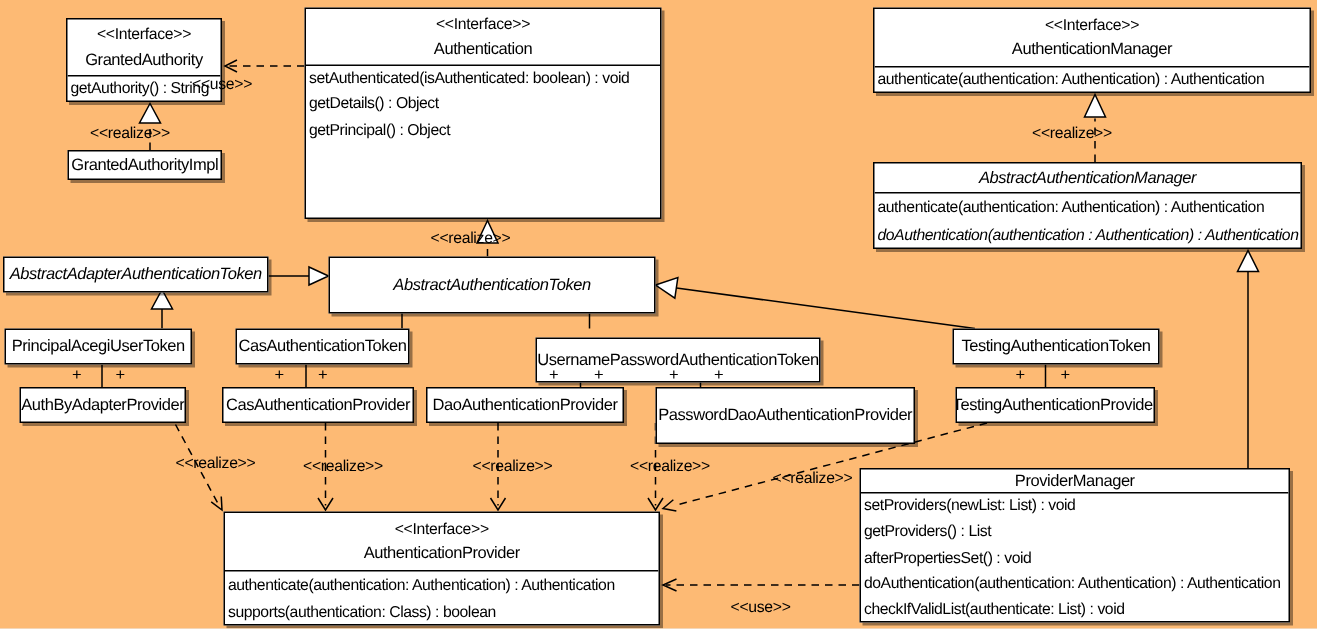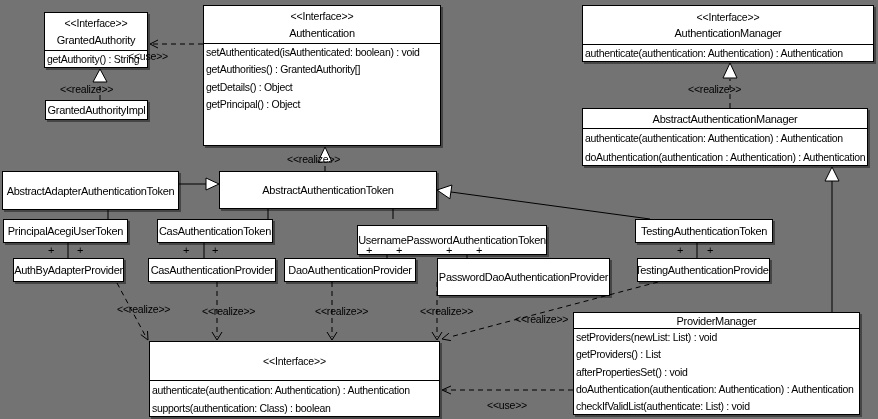--- a/index.html
+++ b/index.html
@@ -1,28 +1,28 @@
 <!DOCTYPE html>
 <html><head>
 <meta charset="utf-8">
 <style>
   html,body{margin:0;padding:0;background:#ececec;}
-  .canvas{position:relative;width:878px;height:419px;background:#737373;
+  .canvas{position:relative;width:878px;height:419px;background:#fdba74;
           font-family:"Liberation Sans",sans-serif;color:#000;overflow:hidden;}
   svg.wires{position:absolute;left:0;top:0;width:878px;height:419px;}
   .uml-class{position:absolute;background:#fff;border:1px solid #000;
              box-shadow:2px 2px 0 rgba(0,0,0,.4);box-sizing:border-box;
              overflow:hidden;white-space:nowrap;}
   .hdr{border-bottom:1px solid #000;text-align:center;display:flex;
        flex-direction:column;justify-content:space-evenly;}
   .stereo{font-size:10.5px;letter-spacing:-.2px;}
   .cname{font-size:11px;letter-spacing:-.3px;}
   .single{display:flex;align-items:center;justify-content:center;}
   .methods{padding:0 2px;font-size:10.5px;letter-spacing:-.3px;}
-  .it{}
+  .it{font-style:italic;}
   .slabel{position:absolute;font-size:10.5px;letter-spacing:-.2px;line-height:11px;}
   .plus{position:absolute;font-size:11px;line-height:10px;}
 </style>
 </head>
 <body>
 
 <div class="canvas">
 
   <svg class="wires" viewBox="0 0 878 419" fill="none" stroke="#000" stroke-width="1">
 
@@ -122,21 +122,20 @@
     <div class="cname">GrantedAuthorityImpl</div>
   </div>
 
   <div class="uml-class" style="left:203px;top:5px;width:238px;height:141px">
     <div class="hdr" style="height:37px">
       <div class="stereo">&lt;&lt;Interface&gt;&gt;</div>
       <div class="cname">Authentication</div>
     </div>
     <div class="methods" style="line-height:17.3px">
       <div>setAuthenticated(isAuthenticated: boolean) : void</div>
-      <div>getAuthorities() : GrantedAuthority[]</div>
       <div>getDetails() : Object</div>
       <div>getPrincipal() : Object</div>
     </div>
   </div>
 
   <div class="uml-class" style="left:582px;top:5px;width:292px;height:57px">
     <div class="hdr" style="height:38px">
       <div class="stereo">&lt;&lt;Interface&gt;&gt;</div>
       <div class="cname">AuthenticationManager</div>
     </div>
@@ -148,21 +147,21 @@
   <div class="uml-class" style="left:582px;top:108px;width:286px;height:58px">
     <div class="hdr single" style="height:19px">
       <div class="cname it">AbstractAuthenticationManager</div>
     </div>
     <div class="methods" style="line-height:18.5px">
       <div>authenticate(authentication: Authentication) : Authentication</div>
       <div class="it">doAuthentication(authentication : Authentication) : Authentication</div>
     </div>
   </div>
 
-  <div class="uml-class single" style="left:2px;top:171px;width:177px;height:39px">
+  <div class="uml-class single" style="left:2px;top:171px;width:177px;height:24px">
     <div class="cname it">AbstractAdapterAuthenticationToken</div>
   </div>
 
   <div class="uml-class single" style="left:219px;top:171px;width:218px;height:38px">
     <div class="cname it">AbstractAuthenticationToken</div>
   </div>
 
   <div class="uml-class single" style="left:157px;top:219px;width:116px;height:24px">
     <div class="cname">CasAuthenticationToken</div>
   </div>
@@ -195,20 +194,21 @@
     <div class="cname">PasswordDaoAuthenticationProvider</div>
   </div>
 
   <div class="uml-class single" style="left:637px;top:258px;width:133px;height:24px">
     <div class="cname">TestingAuthenticationProvider</div>
   </div>
 
   <div class="uml-class" style="left:149px;top:341px;width:291px;height:76px">
     <div class="hdr" style="height:38px">
       <div class="stereo">&lt;&lt;Interface&gt;&gt;</div>
+      <div class="cname">AuthenticationProvider</div>
     </div>
     <div class="methods" style="line-height:17.5px;padding-top:1px">
       <div>authenticate(authentication: Authentication) : Authentication</div>
       <div>supports(authentication: Class) : boolean</div>
     </div>
   </div>
 
   <div class="uml-class" style="left:573px;top:312px;width:287px;height:103px">
     <div class="hdr single" style="height:15px">
       <div class="cname">ProviderManager</div>

